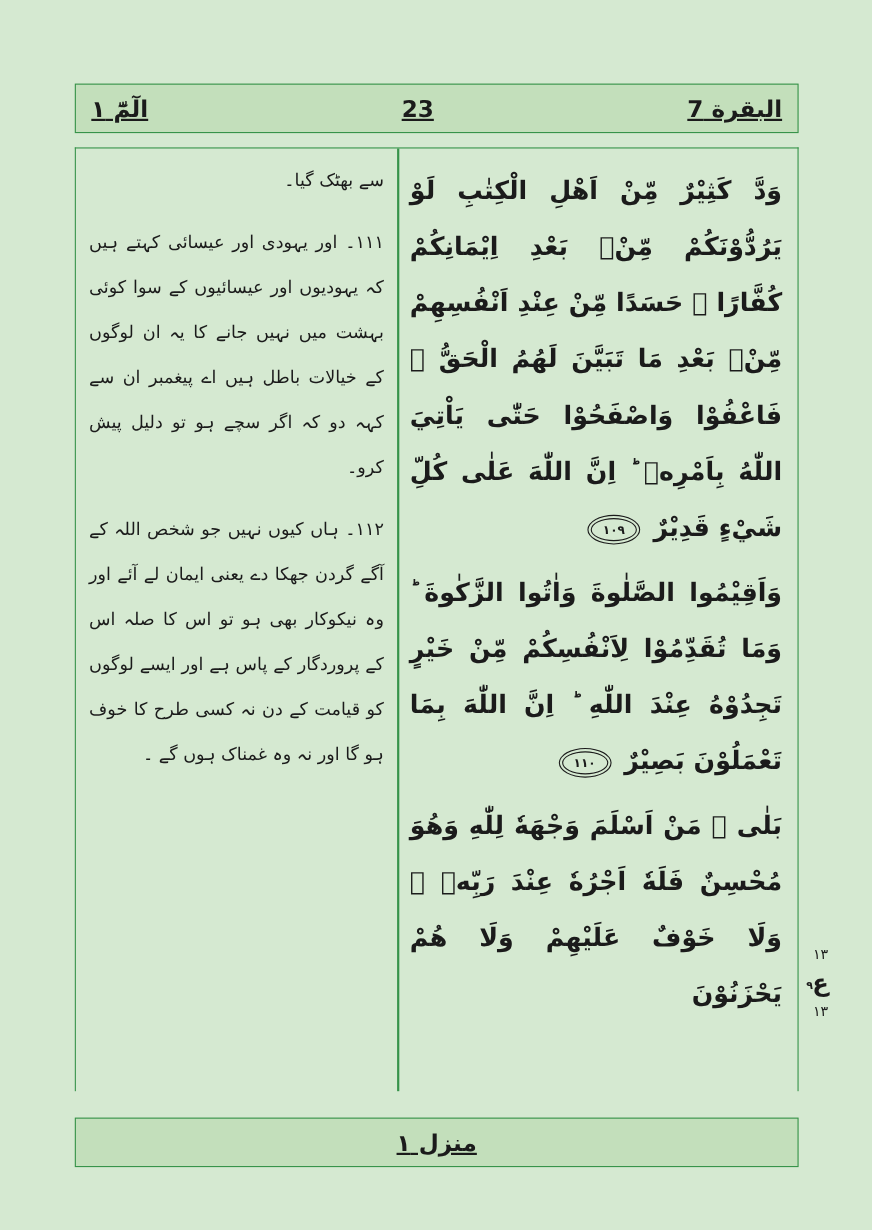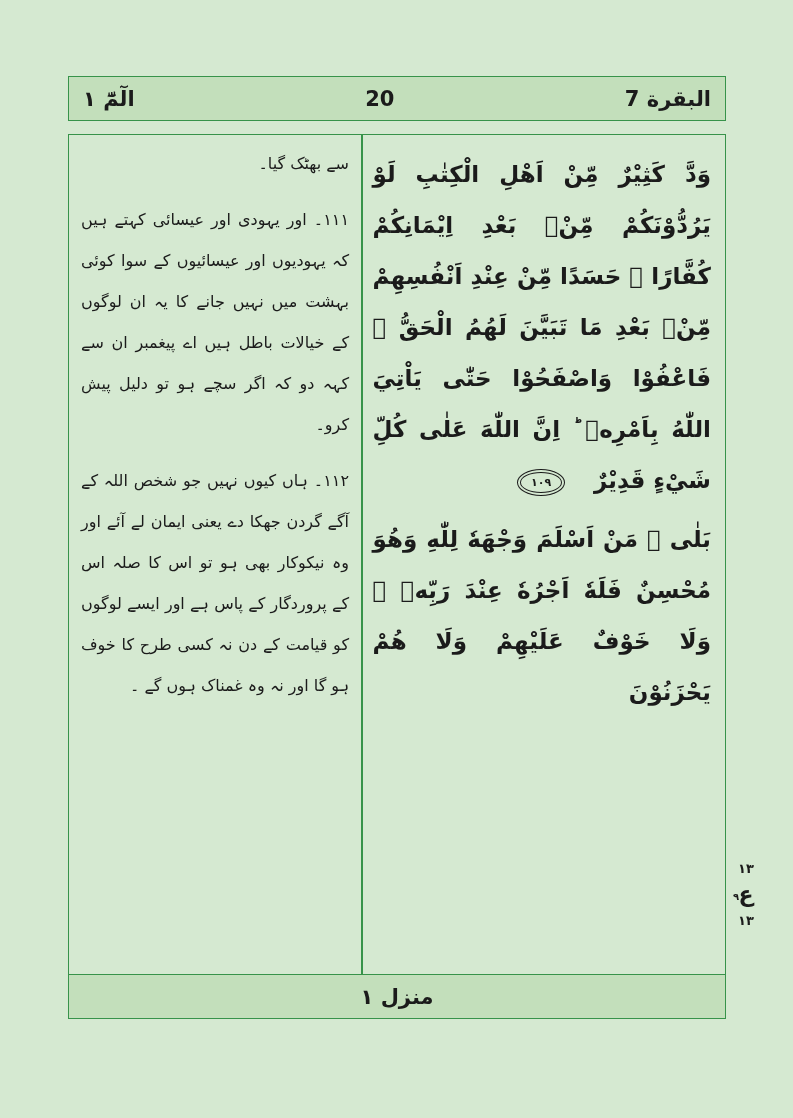--- a/index.html
+++ b/index.html
@@ -9,22 +9,22 @@
     font-family:"DejaVu Sans",sans-serif;
     color:#1b1b1b;
   }
   .band{
     position:absolute;left:68px;width:658px;height:45px;
     background:#c3dfbb;border:1.6px solid #37934a;
     box-sizing:border-box;
     display:flex;align-items:center;
   }
   .band.header{top:76px;justify-content:space-between;padding:0 14px;}
-  .band.footer{top:974px;justify-content:center;}
-  .band span{font-size:21px;font-weight:700;}
+  .band.footer{top:1016px;justify-content:center;}
+  .band span{font-size:21px;font-weight:700;text-decoration:underline;}
   .main{
     position:absolute;left:68px;top:134px;width:658px;height:858px;
     box-sizing:border-box;
     border:1.6px solid #37934a;border-bottom:none;padding-left:36px;
   }
   .divider{
     position:absolute;left:292px;top:0;bottom:0;width:1.6px;
     background:#37934a;
   }
   .urdu-col{
@@ -43,59 +43,63 @@
     overflow:hidden;direction:rtl;
   }
   .verse{
     font-size:23px;font-weight:700;line-height:51px;
     text-align:justify;text-justify:inter-word;
     margin-bottom:8px;
   }
   .ayah-num{
     display:inline-block;
     min-width:30px;height:19px;line-height:19px;
-    padding:0 5px;margin:0 24px;
+    padding:0 5px;margin:0 7px;
     font-size:11px;font-weight:700;text-align:center;
     border:1.3px solid #1b1b1b;border-radius:50%;
     outline:1px solid #1b1b1b;outline-offset:2px;
     vertical-align:2px;
   }
   .ruku-marker{
     position:absolute;left:728px;top:858px;width:36px;
     text-align:center;direction:rtl;
   }
-  .ruku-marker .num{display:block;font-size:13px;font-weight:700;line-height:22px;}
+  .ruku-marker .num{display:block;font-size:13px;font-weight:400;line-height:22px;}
   .ruku-marker .ain{display:block;font-size:22px;font-weight:700;line-height:30px;position:relative;}
   .ruku-marker .ain-count{
     position:absolute;left:5px;bottom:-2px;font-size:10px;font-weight:700;
   }
 </style>
 </head>
 <body>
 
 <div class="band header">
   <span>البقرة 7</span>
-  <span>20</span>
+  <span>23</span>
   <span>الٓمّٓ ١</span>
 </div>
 
 <div class="main">
 
   <div class="urdu-col">
     <p>سے بھٹک گیا۔</p>
     <p>١١١۔ اور یہودی اور عیسائی کہتے ہیں کہ یہودیوں اور عیسائیوں کے سوا کوئی بہشت میں نہیں جانے کا یہ ان لوگوں کے خیالات باطل ہیں اے پیغمبر ان سے کہہ دو کہ اگر سچے ہو تو دلیل پیش کرو۔</p>
     <p>١١٢۔ ہاں کیوں نہیں جو شخص اللہ کے آگے گردن جھکا دے یعنی ایمان لے آئے اور وہ نیکوکار بھی ہو تو اس کا صلہ اس کے پروردگار کے پاس ہے اور ایسے لوگوں کو قیامت کے دن نہ کسی طرح کا خوف ہو گا اور نہ وہ غمناک ہوں گے ۔</p>
   </div>
 
   <div class="divider"></div>
 
   <div class="arabic-col">
     <div class="verse">
       <span>وَدَّ كَثِيْرٌ مِّنْ اَهْلِ الْكِتٰبِ لَوْ يَرُدُّوْنَكُمْ مِّنْۢ بَعْدِ اِيْمَانِكُمْ كُفَّارًا ۚ حَسَدًا مِّنْ عِنْدِ اَنْفُسِهِمْ مِّنْۢ بَعْدِ مَا تَبَيَّنَ لَهُمُ الْحَقُّ ۚ فَاعْفُوْا وَاصْفَحُوْا حَتّٰى يَاْتِيَ اللّٰهُ بِاَمْرِهٖ ؕ اِنَّ اللّٰهَ عَلٰى كُلِّ شَيْءٍ قَدِيْرٌ</span>
       <span class="ayah-num">١٠٩</span>
+    </div>
+    <div class="verse">
+      <span>وَاَقِيْمُوا الصَّلٰوةَ وَاٰتُوا الزَّكٰوةَ ؕ وَمَا تُقَدِّمُوْا لِاَنْفُسِكُمْ مِّنْ خَيْرٍ تَجِدُوْهُ عِنْدَ اللّٰهِ ؕ اِنَّ اللّٰهَ بِمَا تَعْمَلُوْنَ بَصِيْرٌ</span>
+      <span class="ayah-num">١١٠</span>
     </div>
     <div class="verse">
       <span>بَلٰى ۚ مَنْ اَسْلَمَ وَجْهَهٗ لِلّٰهِ وَهُوَ مُحْسِنٌ فَلَهٗ اَجْرُهٗ عِنْدَ رَبِّهٖ ۪ وَلَا خَوْفٌ عَلَيْهِمْ وَلَا هُمْ يَحْزَنُوْنَ</span>
       
       
     </div>
   </div>
 </div>
 
 <div class="ruku-marker">

